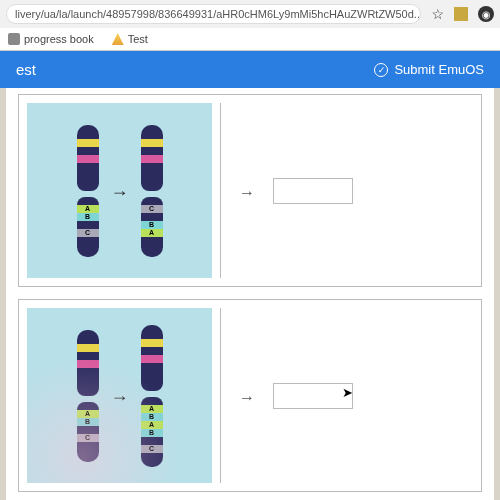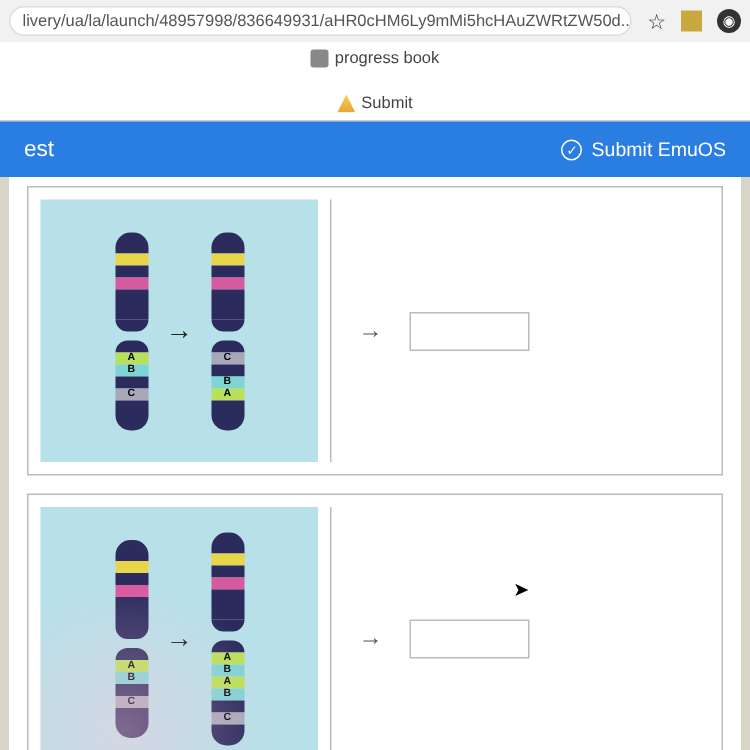--- a/index.html
+++ b/index.html
@@ -6,21 +6,21 @@
   body { font-family: Arial, sans-serif; background: #d8d4c8; width: 500px; height: 500px; overflow: hidden; position: relative; }
   
   .browser-chrome { background: #fff; border-bottom: 1px solid #ccc; }
   .url-bar { display: flex; align-items: center; padding: 4px 6px; background: #f1f1f1; }
   .url-text { flex: 1; font-size: 11px; color: #555; background: #fff; padding: 3px 8px; border-radius: 12px; border: 1px solid #ddd; white-space: nowrap; overflow: hidden; }
   .url-icons { display: flex; gap: 10px; padding-left: 10px; align-items: center; }
   .star-icon { color: #333; font-size: 14px; }
   .ext-icon { width: 14px; height: 14px; background: #c9a93f; display: inline-block; }
   .profile-icon { width: 16px; height: 16px; border-radius: 50%; background: #333; color: #fff; font-size: 10px; display: flex; align-items: center; justify-content: center; }
   
-  .bookmarks { display: flex; gap: 18px; padding: 5px 8px; font-size: 11px; color: #444; background: #fff; align-items: center; flex-direction: column; }
+  .bookmarks { display: flex; gap: 18px; padding: 5px 8px; font-size: 11px; color: #444; background: #fff; align-items: center; }
   .bookmark { display: flex; align-items: center; gap: 4px; }
   .bm-icon { width: 12px; height: 12px; display: inline-block; }
   .bm-icon.pb { background: #888; border-radius: 2px; }
   .bm-icon.emu { background: linear-gradient(#f7d154, #e8a23a); clip-path: polygon(50% 0, 100% 100%, 0 100%); }
   
   .app-header { background: #2a7de1; color: #fff; display: flex; justify-content: space-between; padding: 10px 16px; font-size: 15px; }
   .submit-btn { display: flex; align-items: center; gap: 6px; font-size: 13px; }
   .check-icon { width: 14px; height: 14px; border: 1.5px solid #fff; border-radius: 50%; display: flex; align-items: center; justify-content: center; font-size: 9px; }
   
   .content { background: #fff; margin: 0 6px; padding: 6px 12px; }
@@ -62,21 +62,21 @@
       <span class="profile-icon">◉</span>
     </div>
   </div>
   <div class="bookmarks">
     <div class="bookmark">
       <span class="bm-icon pb"></span>
       <span>progress book</span>
     </div>
     <div class="bookmark">
       <span class="bm-icon emu"></span>
-      <span>Submit</span>
+      <span>Test</span>
     </div>
   </div>
 </div>
 
 <div class="app-header">
   <span>est</span>
   <div class="submit-btn">
     <span class="check-icon">✓</span>
     <span>Submit EmuOS</span>
   </div>

